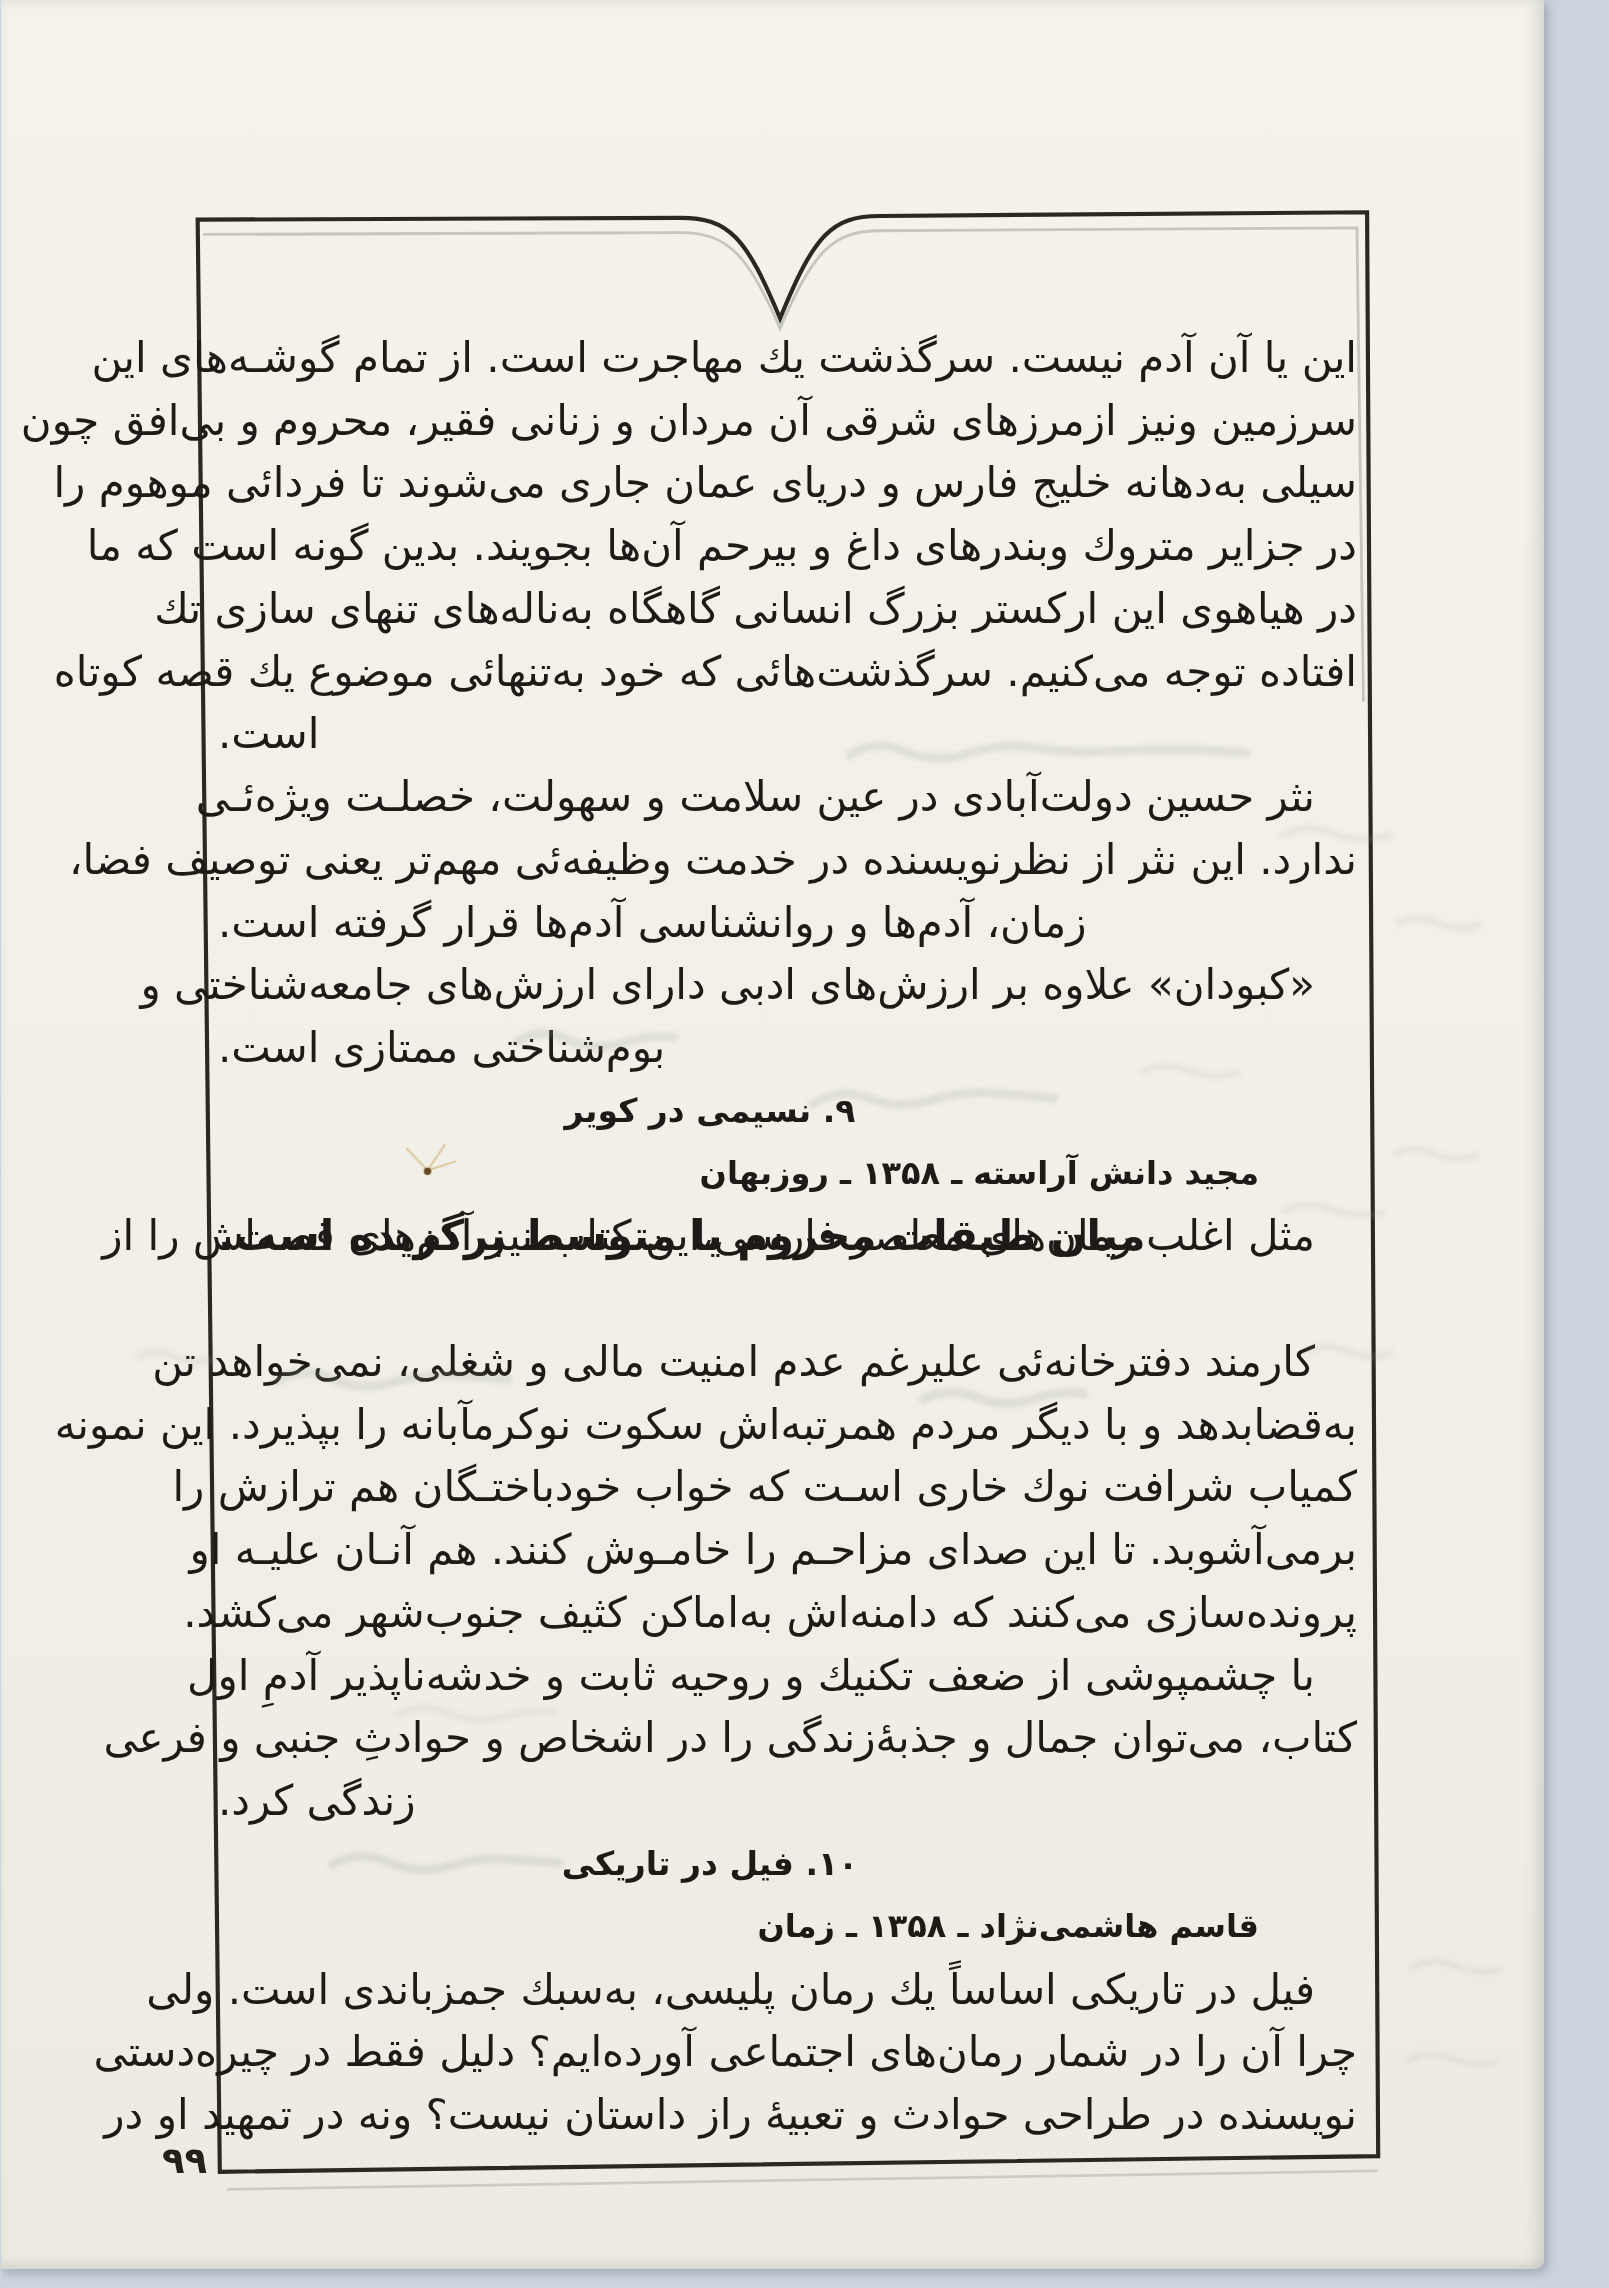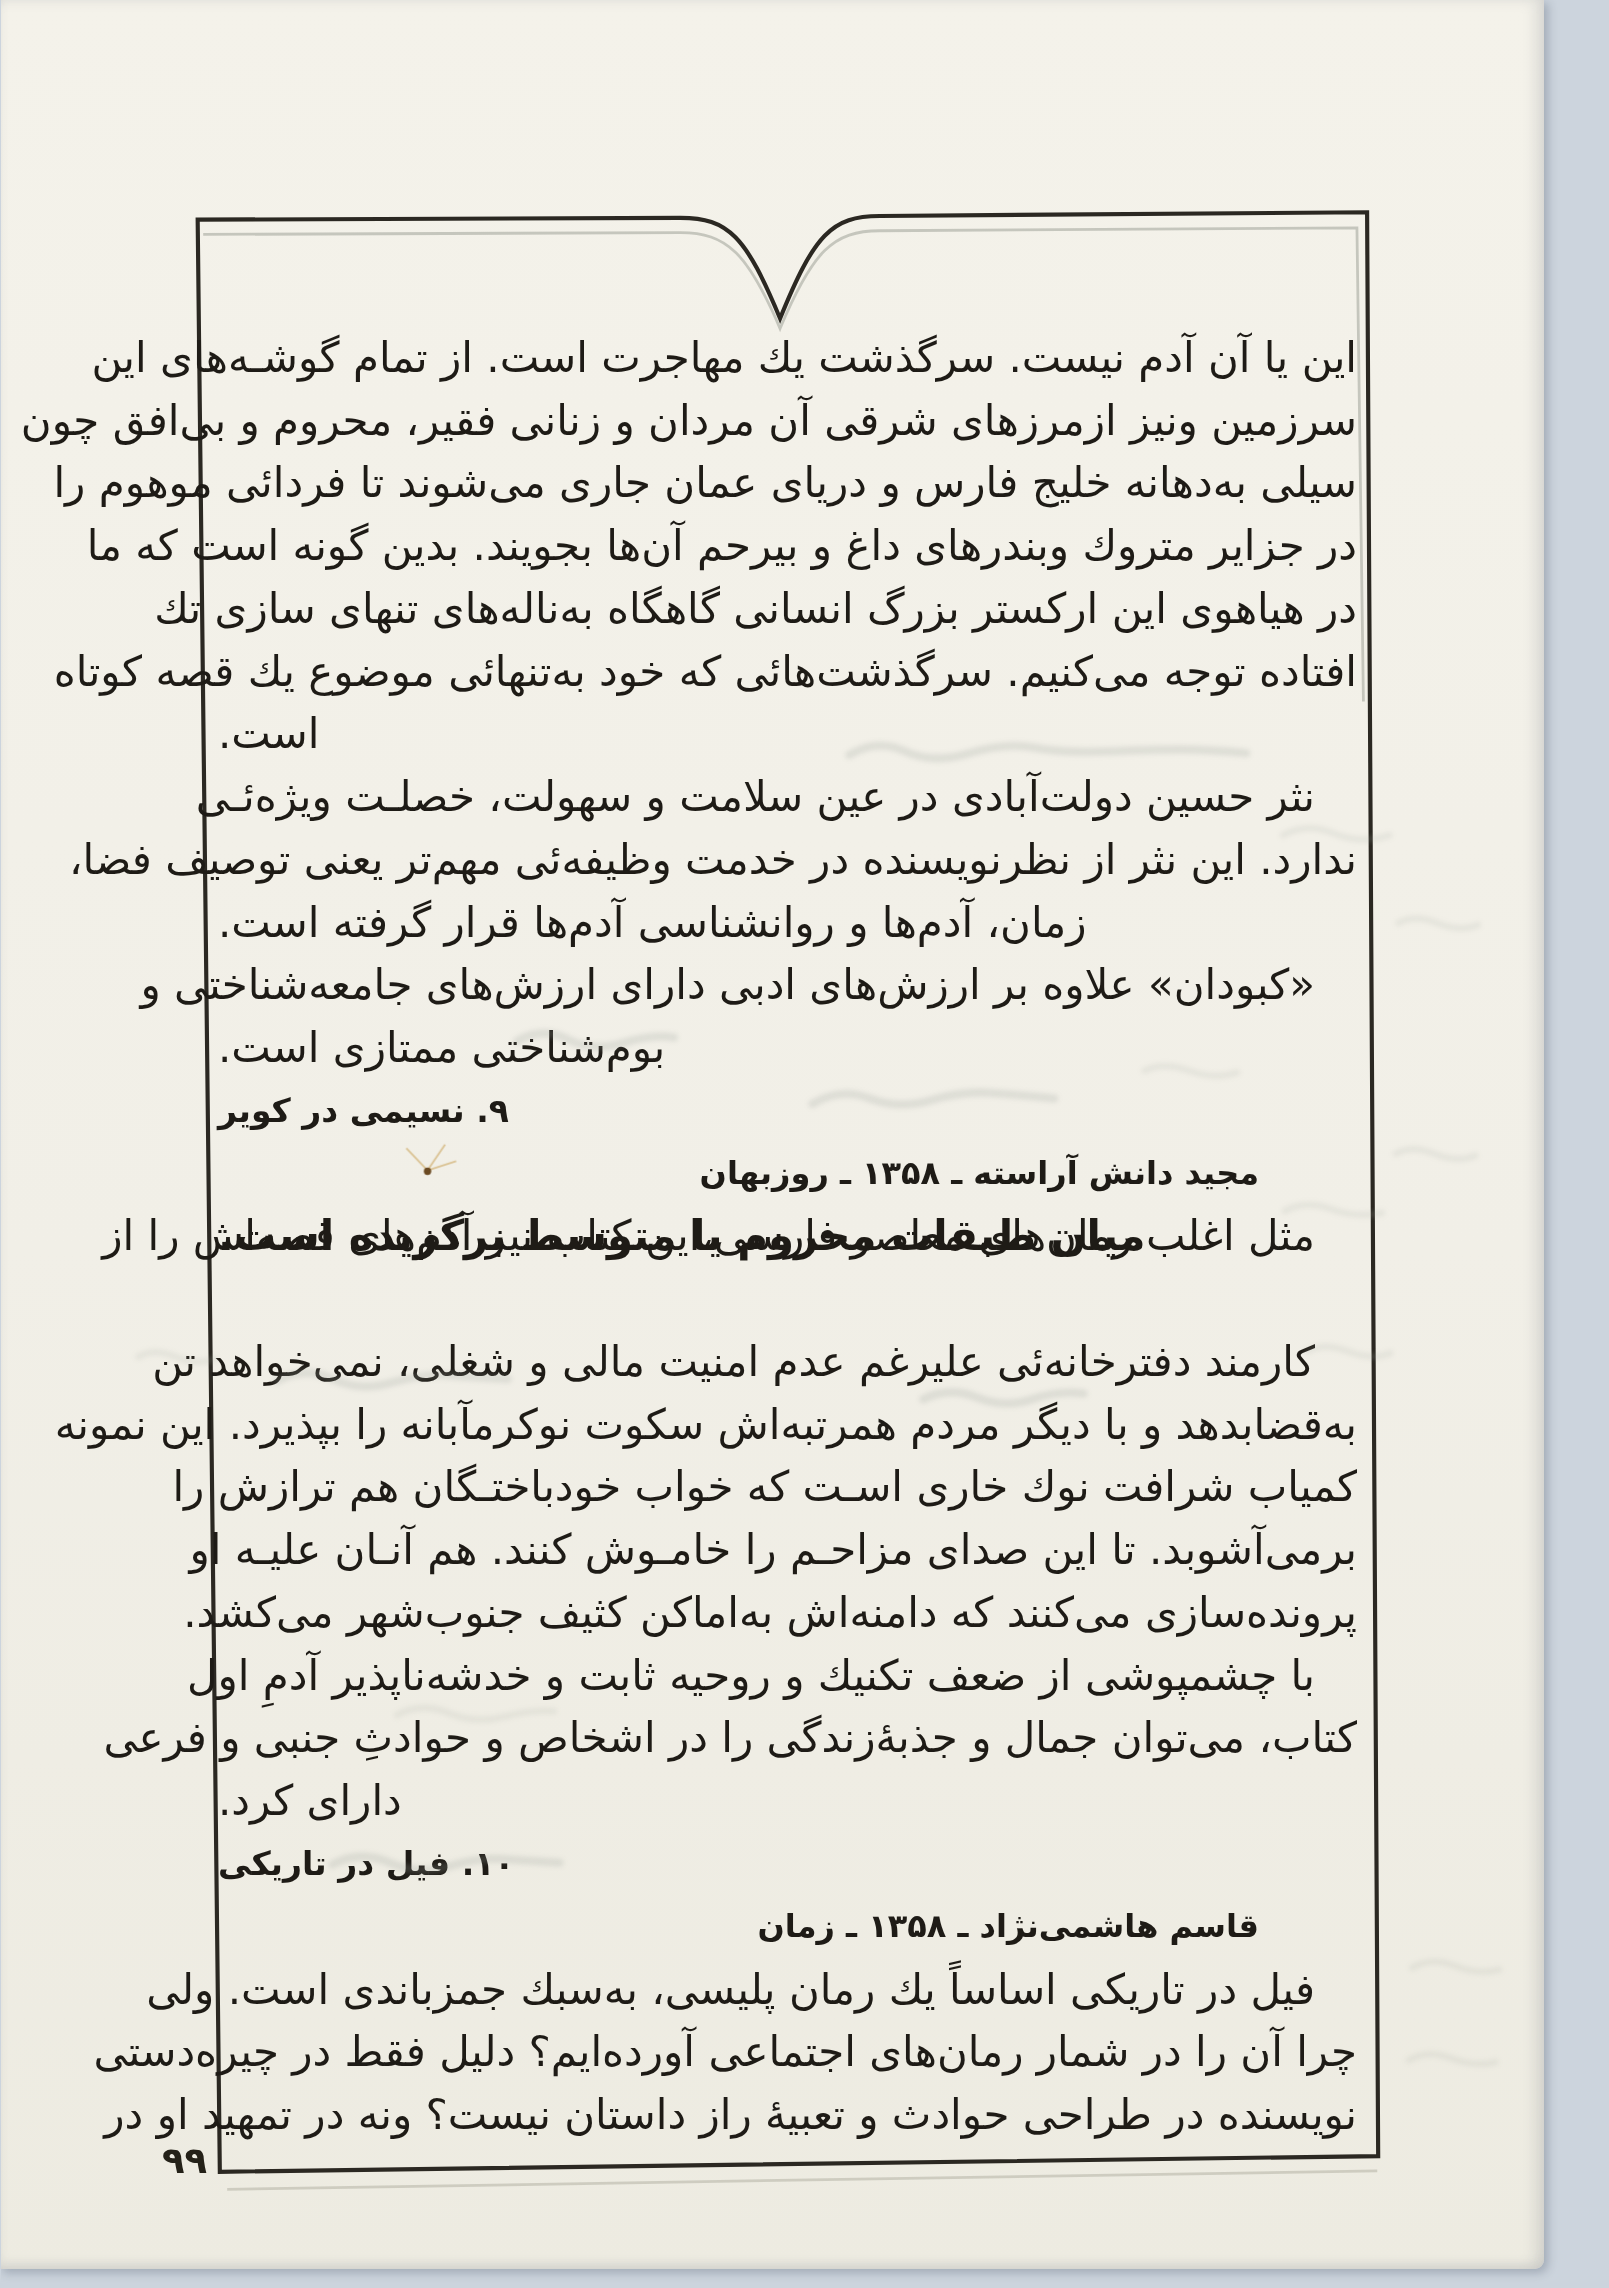--- a/index.html
+++ b/index.html
@@ -22,21 +22,21 @@
     direction:rtl;color:#1e1b16;
   }
   .line{
     position:absolute;right:0;left:0;
     height:63px;line-height:63px;font-size:42px;
     white-space:nowrap;overflow:visible;
   }
   .line.body,.line.first{text-align:justify;text-align-last:justify;}
   .line.first{padding-right:42px;}
   .line.last{text-align:left;}
-  .line.h{text-align:left;font-weight:bold;font-size:33px;padding-right:155px;}
+  .line.h{text-align:center;font-weight:bold;font-size:33px;padding-right:155px;}
   .line.a{text-align:right;font-weight:bold;font-size:32px;padding-right:98px;}
   .pagenum{
     position:absolute;left:157px;top:2139px;width:55px;
     font-size:37px;font-weight:bold;color:#242118;text-align:center;
     line-height:44px;
   }
   .g{fill:none;stroke:#99a09a;stroke-width:9;stroke-linecap:round;opacity:.22;}
   .g2{fill:none;stroke:#a7aca4;stroke-width:7;stroke-linecap:round;opacity:.16;}
 </style>
 </head>
@@ -69,21 +69,21 @@
       <div class="line a" style="top: 1142px;">مجید دانش آراسته ـ ۱۳۵۸ ـ روزبهان</div>
       <div class="line first" style="top: 1204px;">مثل اغلب رمان‌های معاصر فارسی،این كتاب نیز آدم‌های قصه‌اش را از</div>
       <div class="line last" style="top: 1204px; font-weight: bold;">میان طبقات محروم یا متوسط برگزیده است.</div>
       <div class="line first" style="top: 1330px;">كارمند دفترخانه‌ئی علیرغم عدم امنیت مالی و شغلی، نمی‌خواهد تن</div>
       <div class="line body" style="top: 1393px;">به‌قضابدهد و با دیگر مردم همرتبه‌اش سكوت نوكرمآبانه را بپذیرد. این نمونه</div>
       <div class="line body" style="top: 1455px;">كمیاب شرافت نوك خاری اسـت كه خواب خودباختـگان هم ترازش را</div>
       <div class="line body" style="top: 1518px;">برمی‌آشوبد. تا این صدای مزاحـم را خامـوش كنند. هم آنـان علیـه او</div>
       <div class="line last" style="top: 1581px;">پرونده‌سازی می‌كنند كه دامنه‌اش به‌اماكن كثیف جنوب‌شهر می‌كشد.</div>
       <div class="line first" style="top: 1644px;">با چشمپوشی از ضعف تكنیك و روحیه ثابت و خدشه‌ناپذیر آدمِ اول</div>
       <div class="line body" style="top: 1706px;">كتاب، می‌توان جمال و جذبهٔ‌زندگی را در اشخاص و حوادثِ جنبی و فرعی</div>
-      <div class="line last" style="top: 1769px;">دارای كرد.</div>
+      <div class="line last" style="top: 1769px;">زندگی كرد.</div>
       <div class="line h" style="top: 1832px;">۱۰. فیل در تاریكی</div>
       <div class="line a" style="top: 1895px;">قاسم هاشمی‌نژاد ـ ۱۳۵۸ ـ زمان</div>
       <div class="line first" style="top: 1958px;">فیل در تاریكی اساساً یك رمان پلیسی، به‌سبك جمزباندی است. ولی</div>
       <div class="line body" style="top: 2020px;">چرا آن را در شمار رمان‌های اجتماعی آورده‌ایم؟ دلیل فقط در چیره‌دستی</div>
       <div class="line last" style="top: 2083px;">نویسنده در طراحی حوادث و تعبیهٔ راز داستان نیست؟ ونه در تمهید او در</div>
     </div>
 
   <div class="pagenum">۹۹</div>
 
   <svg class="ghosts" viewBox="0 0 1744 2480">

